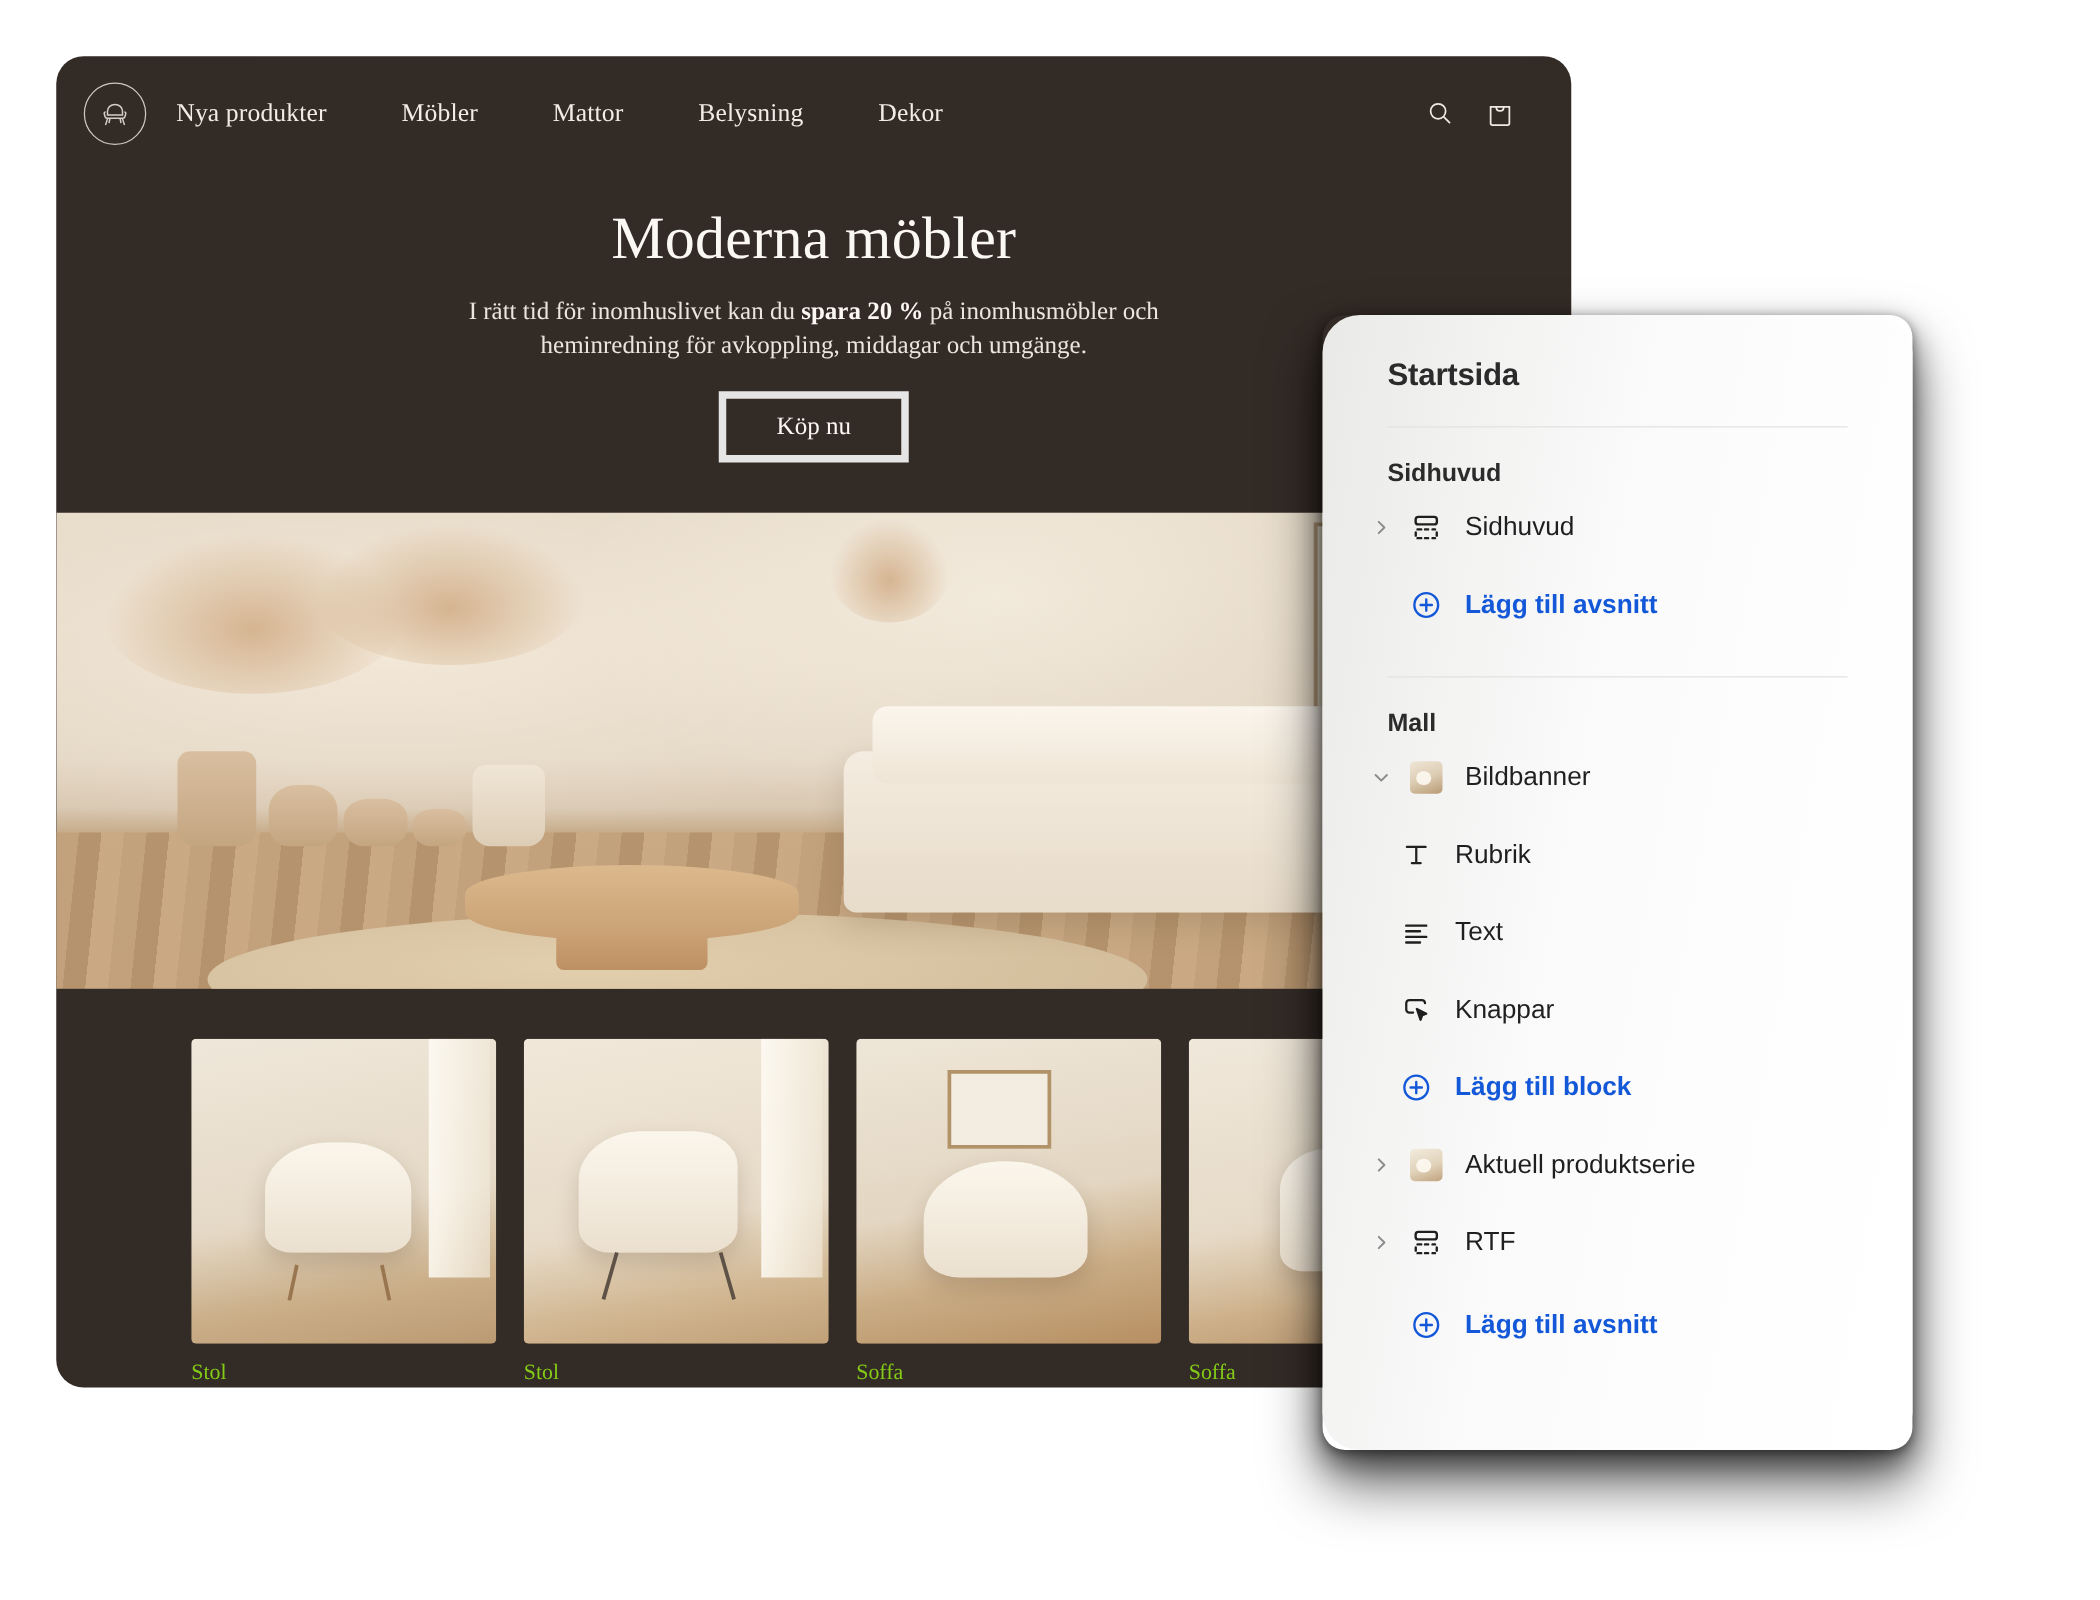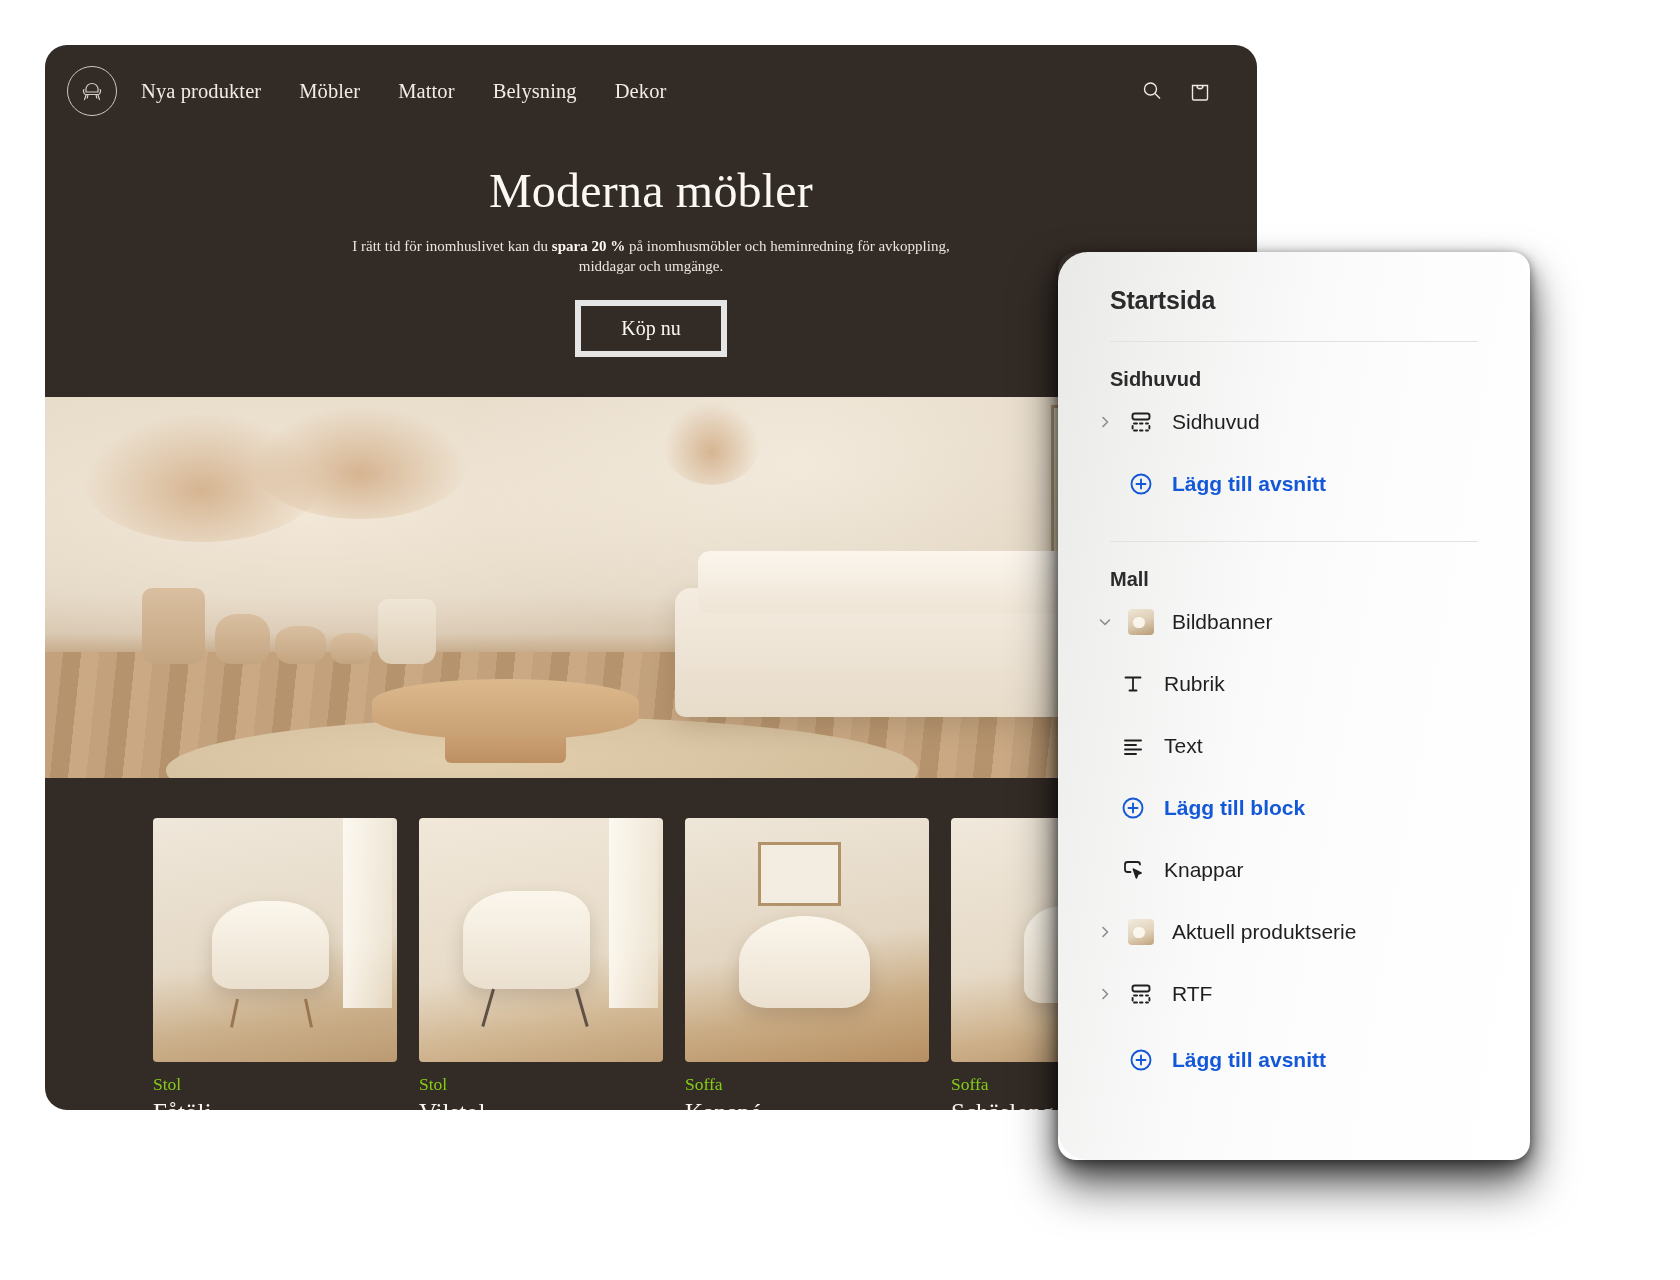--- a/index.html
+++ b/index.html
@@ -29,21 +29,21 @@
     padding: 0 44px 0 22px;
   }
   .logo-mark {
     width: 50px; height: 50px; flex: 0 0 50px;
     border: 1.5px solid #cfc7bf;
     border-radius: 50%;
     display: flex; align-items: center; justify-content: center;
     margin-right: 24px;
   }
   .logo-mark svg { display:block; }
-  .nav-links { display: flex; align-items: center; gap: 38px; }
+  .nav-links { display: flex; align-items: center; gap: 60px; }
   .nav-link {
     color: #f2ece6;
     font-family: "Liberation Serif", serif;
     font-size: 20.5px;
     letter-spacing: .1px;
     white-space: nowrap;
     cursor: pointer;
   }
   .header-actions {
     margin-left: auto; display: flex; align-items: center; gap: 22px;
@@ -54,21 +54,21 @@
   .hero { padding: 28px 0 40px; text-align: center; }
   .hero-title {
     font-family: "Liberation Serif", serif;
     font-size: 48px; color: #fbf7f3; font-weight: 400;
     letter-spacing: .2px; line-height: 1.1;
   }
   .hero-sub {
     margin: 18px auto 0;
     width: 640px;
     font-family: "Liberation Serif", serif;
-    font-size: 15px; color: #ece5de; line-height: 1.34;
+    font-size: 20px; color: #ece5de; line-height: 1.34;
   }
   .hero-sub b { font-weight: 700; color: #fbf7f3; }
   .hero-btn {
     display: inline-block; margin-top: 24px;
     border: 6px solid #e5e5e5;
     color: #fbf7f3; background: transparent;
     font-family: "Liberation Serif", serif;
     font-size: 20px; padding: 11px 40px;
     cursor: pointer;
     text-align: center;
@@ -417,38 +417,38 @@
 
     <div class="row indent">
       <span class="ricon">
         <svg width="24" height="24" viewBox="0 0 24 24" fill="none" stroke="currentColor" stroke-width="1.9" stroke-linecap="round">
           <path d="M4 6.5h16M4 11h11M4 15.5h16M4 20h11"></path>
         </svg>
       </span>
       <span class="rlabel">Text</span>
     </div>
 
+    <div class="row indent">
+      <span class="ricon">
+        <svg width="24" height="24" viewBox="0 0 24 24" fill="none" stroke="currentColor" stroke-width="1.8" stroke-linecap="round" stroke-linejoin="round">
+          <path d="M19 6.5a2.5 2.5 0 0 0-2.5-2.5h-10A2.5 2.5 0 0 0 4 6.5v5A2.5 2.5 0 0 0 6.5 14h3"></path>
+          <path d="M12.5 11.2 20 15l-3.2 1.1L15.4 19.8z" fill="currentColor"></path>
+        </svg>
+      </span>
+      <span class="rlabel">Knappar</span>
+    </div>
+
     <div class="row indent add">
       <span class="ricon">
         <svg width="26" height="26" viewBox="0 0 26 26" fill="none" stroke="currentColor" stroke-width="1.9" stroke-linecap="round">
             <circle cx="13" cy="13" r="9.5"></circle>
             <path d="M13 8.5v9M8.5 13h9"></path>
           </svg>
       </span>
       <span class="rlabel">Lägg till block</span>
-    </div>
-
-    <div class="row indent">
-      <span class="ricon">
-        <svg width="24" height="24" viewBox="0 0 24 24" fill="none" stroke="currentColor" stroke-width="1.8" stroke-linecap="round" stroke-linejoin="round">
-          <path d="M19 6.5a2.5 2.5 0 0 0-2.5-2.5h-10A2.5 2.5 0 0 0 4 6.5v5A2.5 2.5 0 0 0 6.5 14h3"></path>
-          <path d="M12.5 11.2 20 15l-3.2 1.1L15.4 19.8z" fill="currentColor"></path>
-        </svg>
-      </span>
-      <span class="rlabel">Knappar</span>
     </div>
 
     <div class="row">
       <span class="caret">
         <svg width="16" height="16" viewBox="0 0 16 16" fill="none" stroke="currentColor" stroke-width="1.6" stroke-linecap="round" stroke-linejoin="round">
             <path d="M6 3.5 10.5 8 6 12.5"></path>
           </svg>
       </span>
       <span class="ricon">
         <span class="thumb-icon t2"></span>

